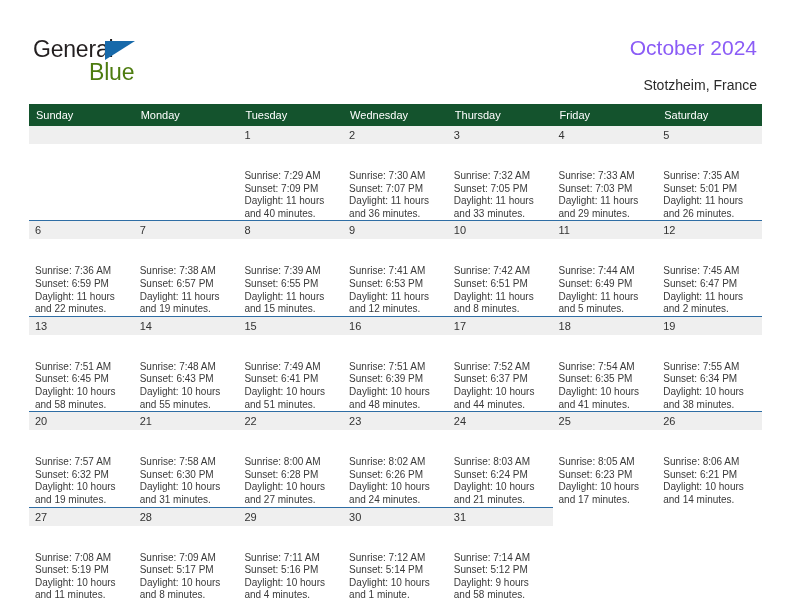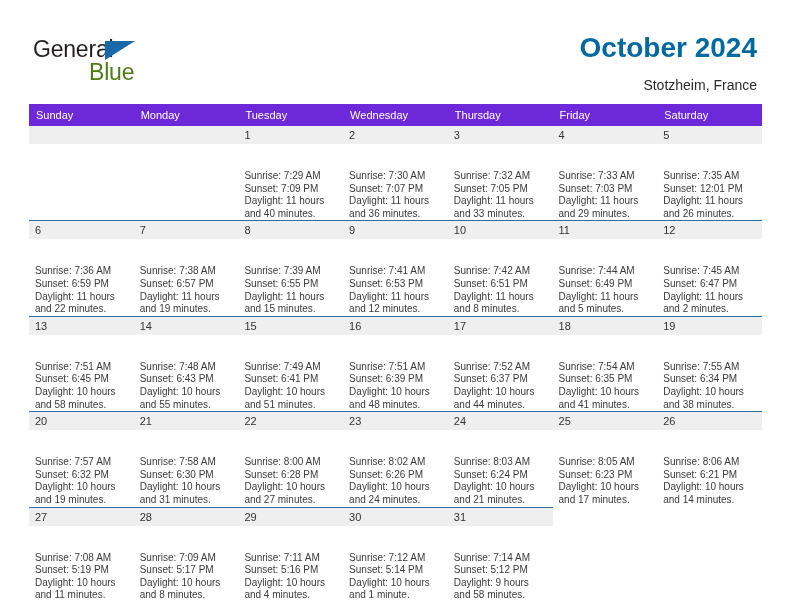--- a/index.html
+++ b/index.html
@@ -67,23 +67,23 @@
     line-height: 26px;
   }
 
   .title-block {
     position: absolute;
     right: 35px;
     top: 32px;
     text-align: right;
   }
   .cal-title {
-    font-size: 28px;
-    font-weight: bold;
-    color: #0369a1;
+    font-size: 21px;
+    font-weight: normal;
+    color: #8b5cf6;
     line-height: 32px;
     white-space: nowrap;
   }
   .cal-subtitle {
     margin-top: 12px;
     font-size: 14px;
     color: #2b2b2b;
     line-height: 18px;
     white-space: nowrap;
   }
@@ -93,21 +93,21 @@
     position: absolute;
     left: 29px;
     top: 104px;
     width: 733px;
     border-collapse: collapse;
     table-layout: fixed;
   }
   .calendar col { width: 104.7px; }
 
   thead th {
-    background: #6d28d9;
+    background: #14532d;
     color: #ffffff;
     font-size: 11px;
     font-weight: normal;
     text-align: left;
     padding: 5px 0 5px 7px;
     height: 12px;
     border: none;
   }
 
   tbody td {
@@ -226,21 +226,21 @@
             <div class="day-body">
               <div>Sunrise: 7:33 AM</div>
               <div>Sunset: 7:03 PM</div>
               <div class="daylight">Daylight: 11 hours and 29 minutes.</div>
             </div>
           </td>
           <td>
             <div class="day-strip">5</div>
             <div class="day-body">
               <div>Sunrise: 7:35 AM</div>
-              <div>Sunset: 12:01 PM</div>
+              <div>Sunset: 5:01 PM</div>
               <div class="daylight">Daylight: 11 hours and 26 minutes.</div>
             </div>
           </td>
         </tr>
         <tr class="week-row">
           <td>
             <div class="day-strip">6</div>
             <div class="day-body">
               <div>Sunrise: 7:36 AM</div>
               <div>Sunset: 6:59 PM</div>

